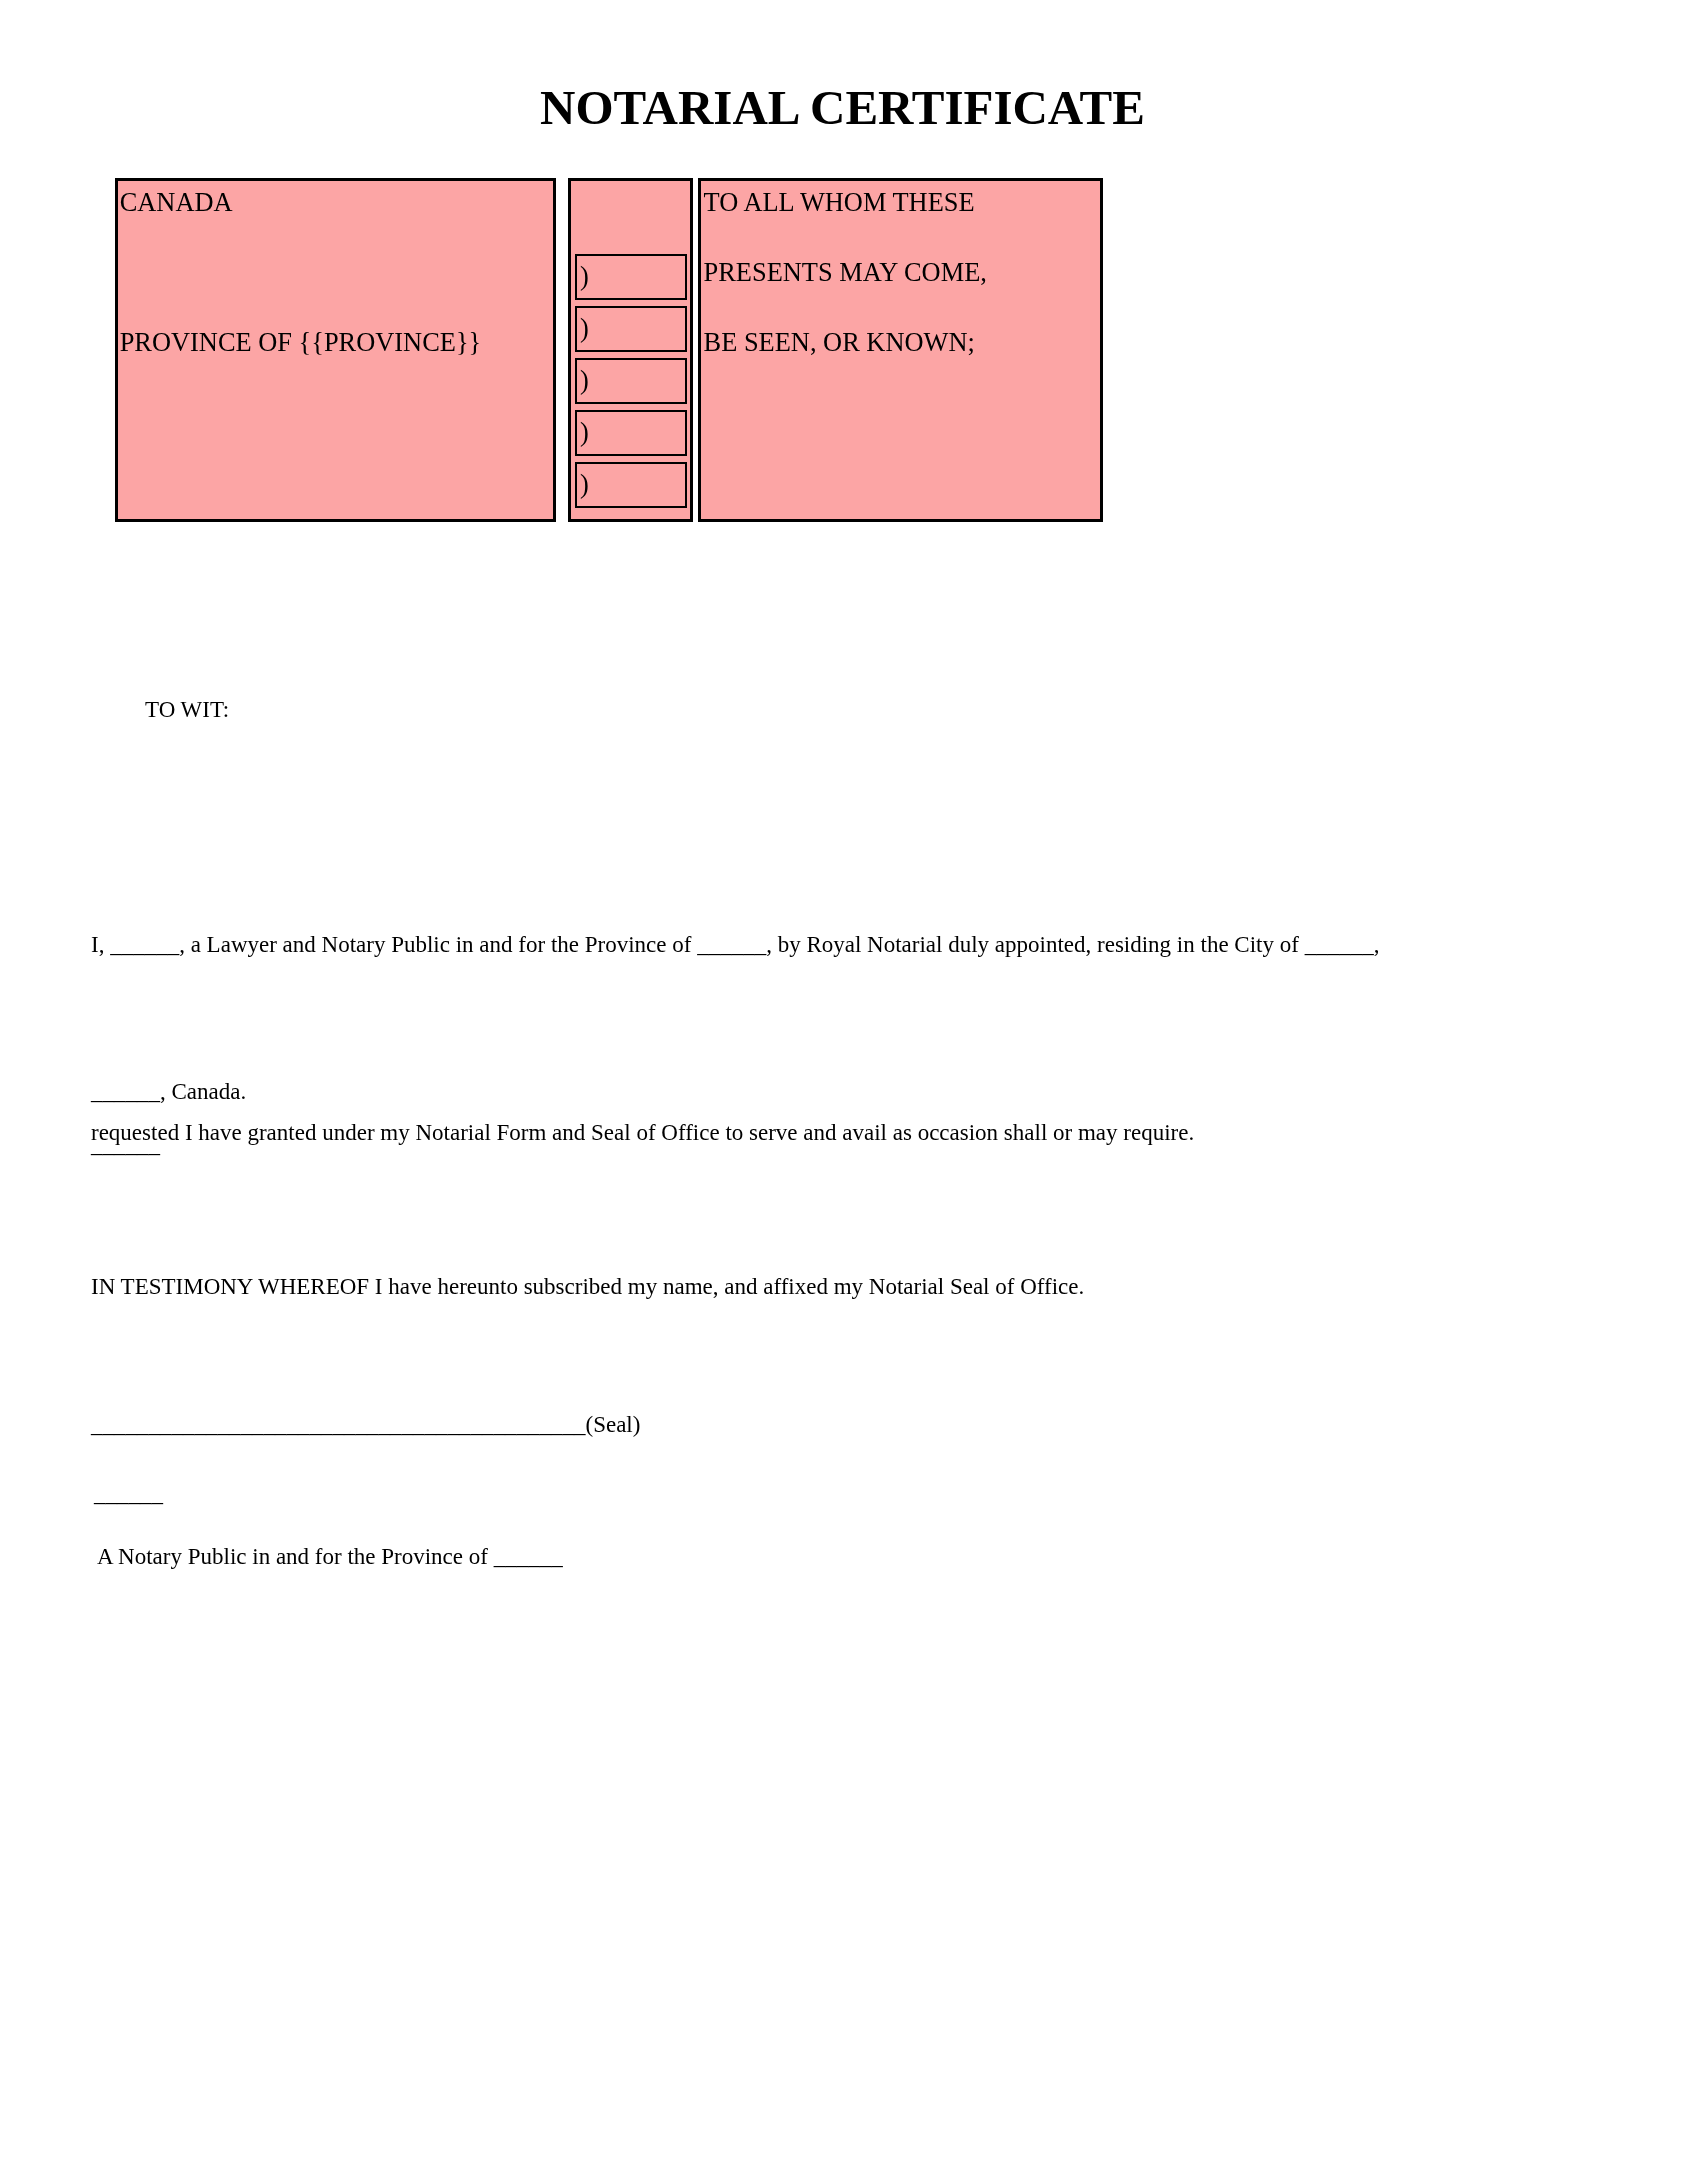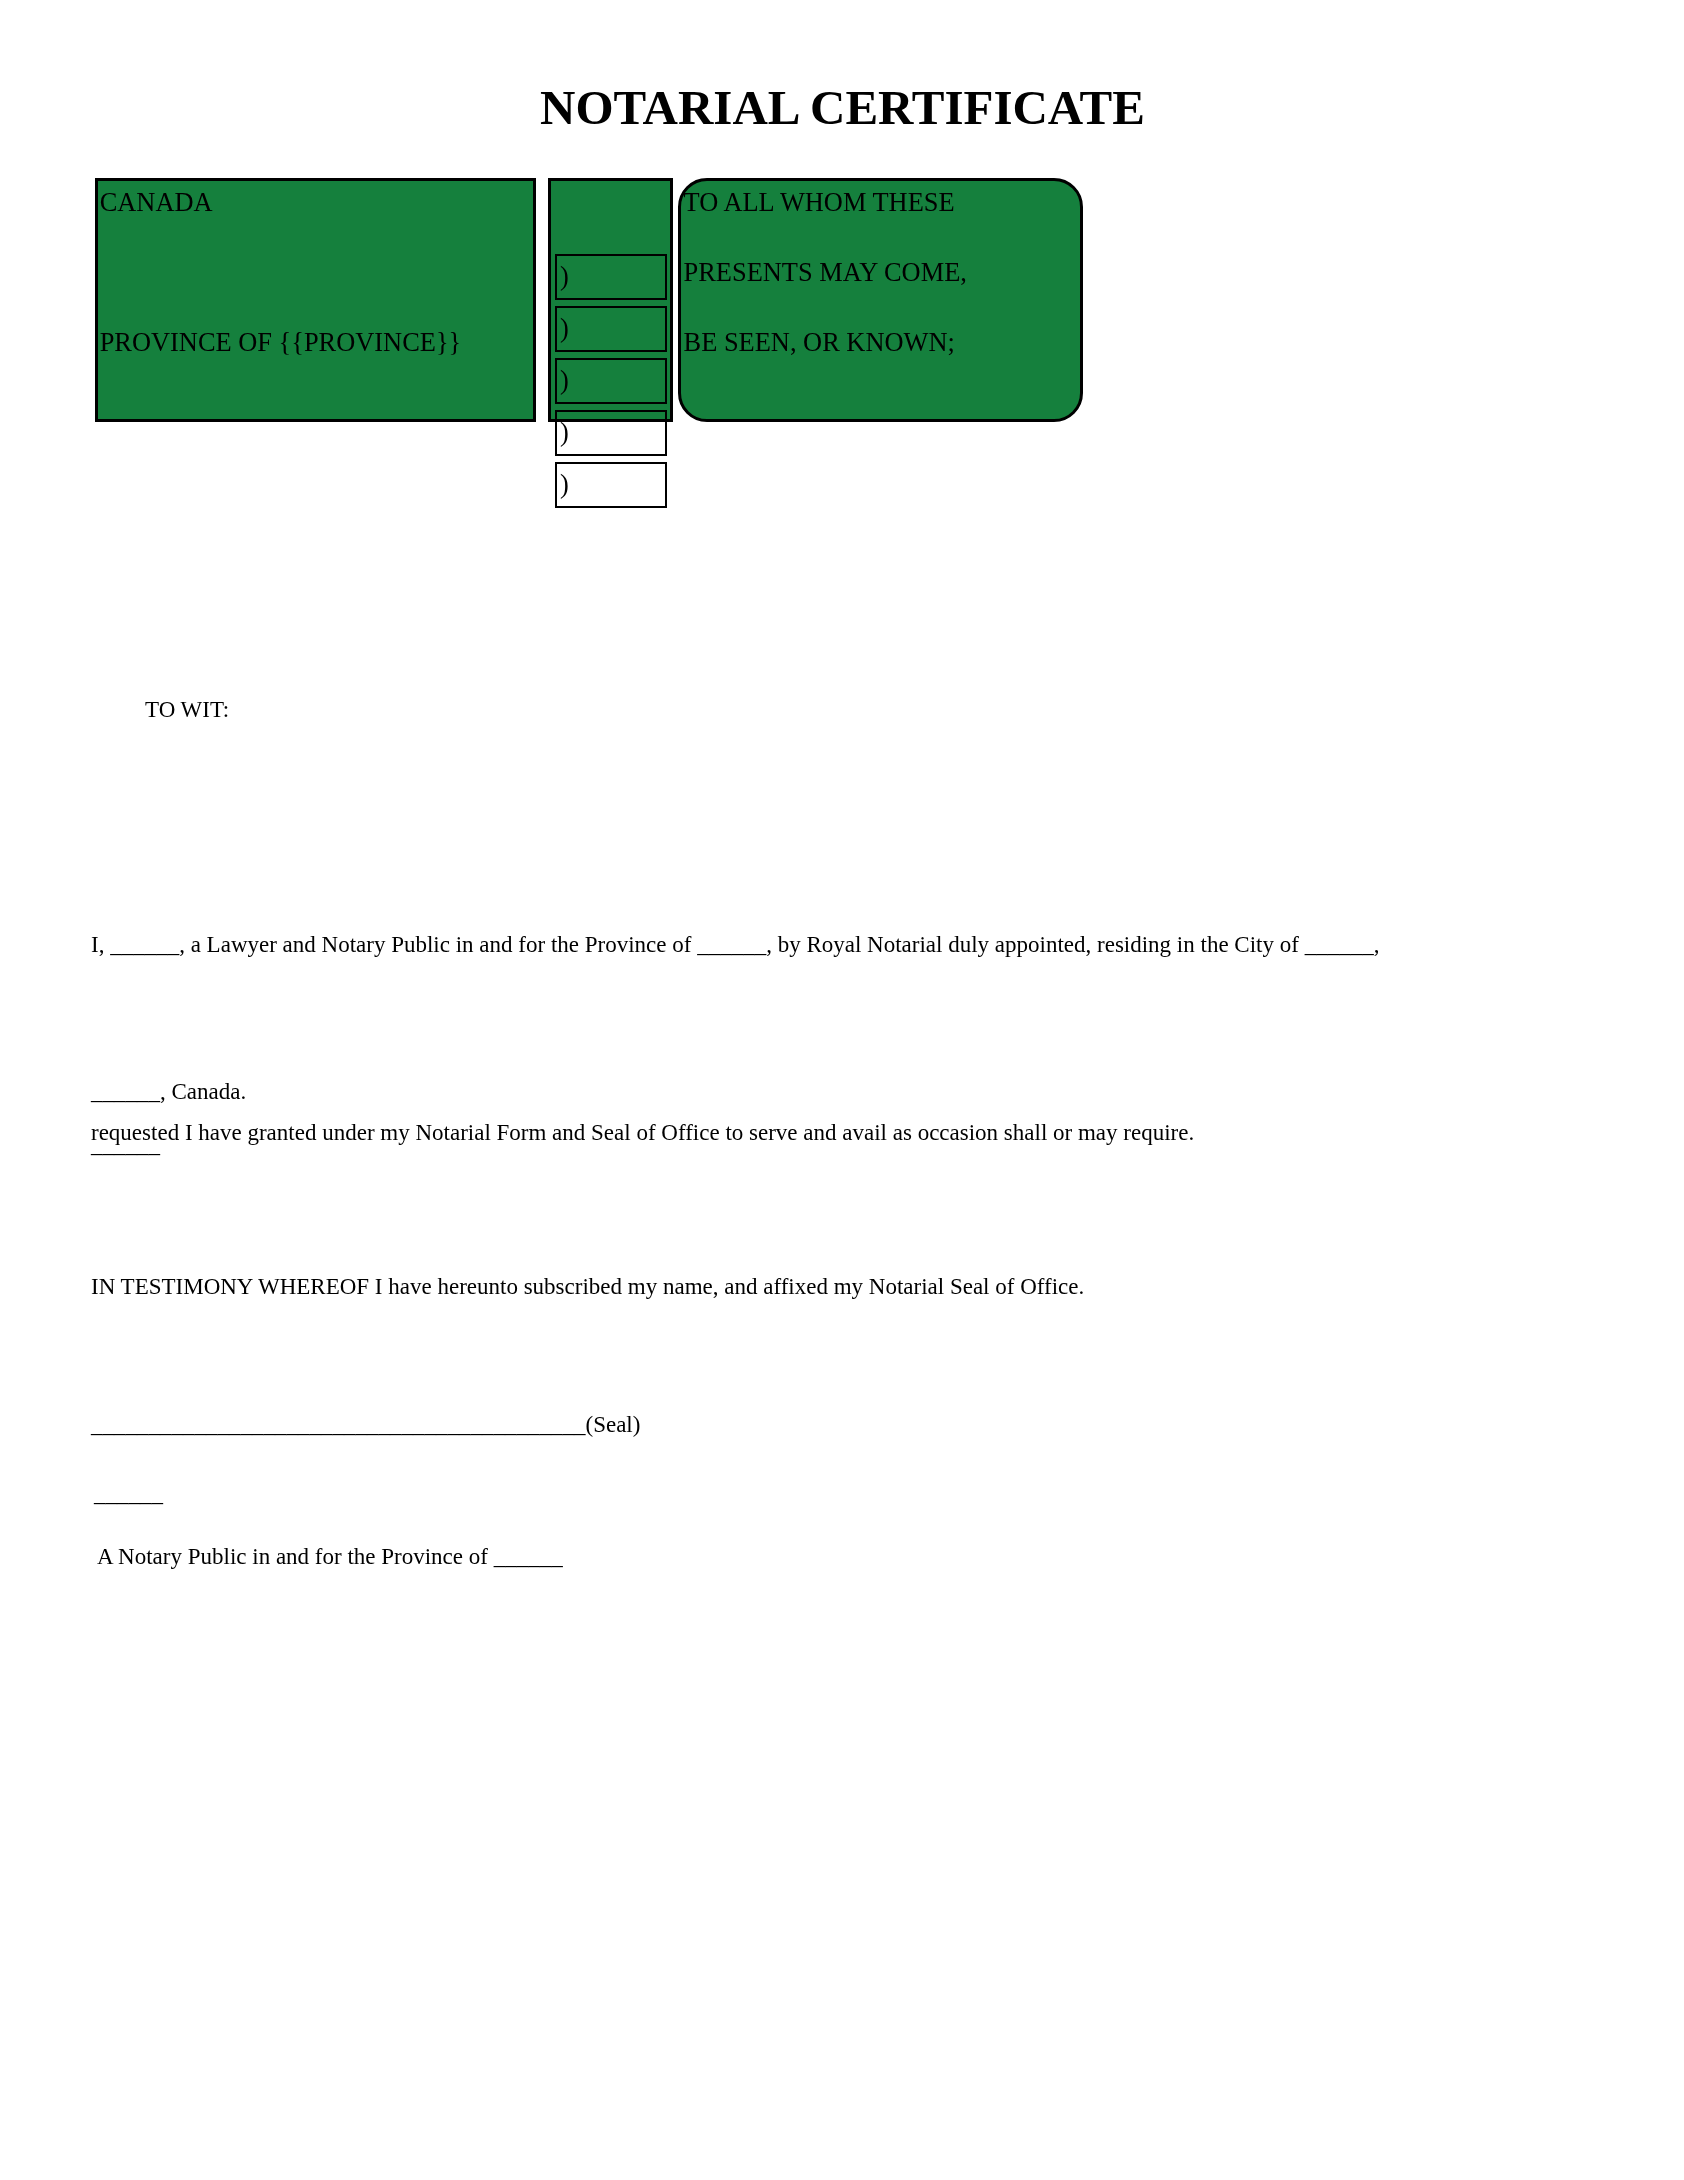--- a/index.html
+++ b/index.html
@@ -23,28 +23,29 @@
     font-size: 49px;
     font-weight: bold;
     line-height: 45px;
     white-space: pre;
   }
 
   
   .cell {
     position: absolute;
     top: 178px;
-    height: 244px;
+    height: 344px;
     border: 3.4px solid #000;
     box-sizing: border-box;
-    background: #15803d;
+    background: #fca5a5;
+    margin-left: 20px;
   }
   .cell-left   { left: 95px; width: 441px; }
   .cell-middle { left: 548px; width: 125px; }
-  .cell-right  { left: 678px; width: 405px; border-radius: 29px; }
+  .cell-right  { left: 678px; width: 405px; }
 
   .cell-line {
     position: absolute;
     font-size: 26.4px;
     line-height: 34px;
     white-space: pre;
   }
   .cl-1 { top: 4.3px;   left: 1.7px; }
   .cl-3 { top: 144px; left: 1.7px; text-align: right; }
   .cr-1 { top: 4.3px;   left: 2.6px; }

